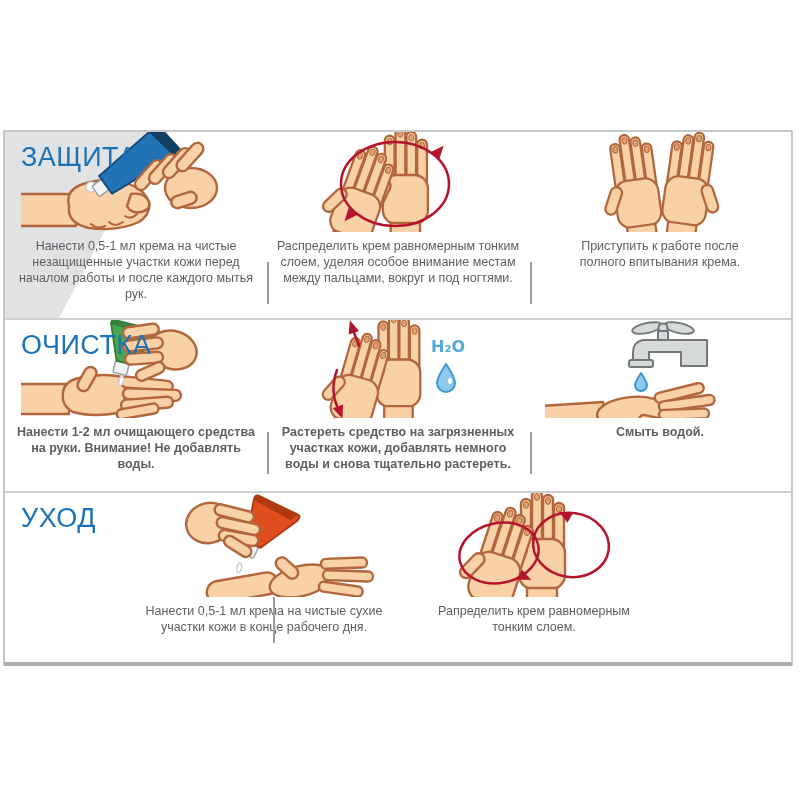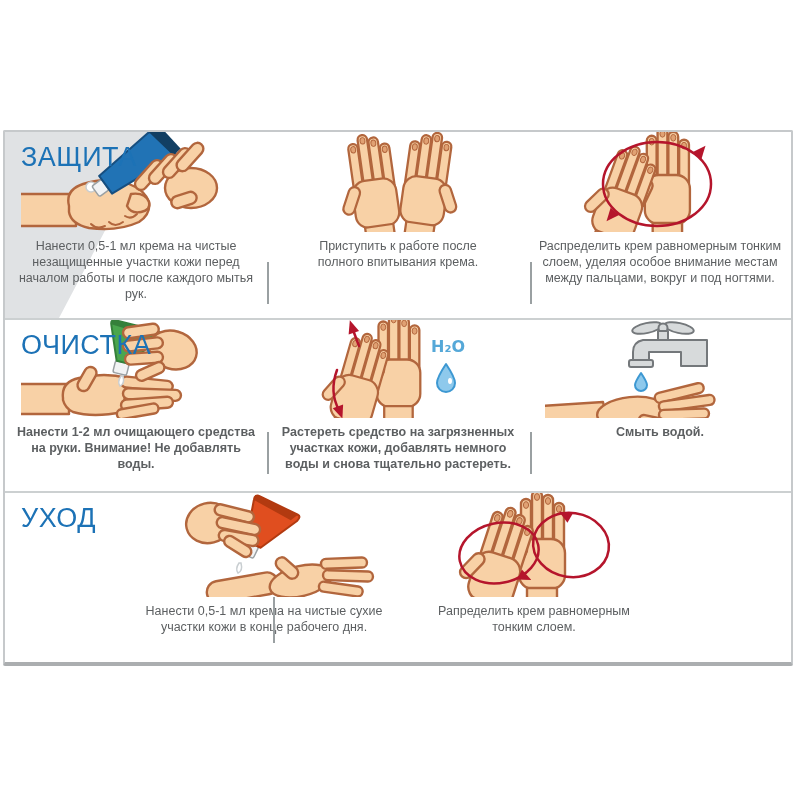--- a/index.html
+++ b/index.html
@@ -98,34 +98,34 @@
             <rect class="sk" x="136" y="19" width="12" height="36" rx="6" transform="rotate(42 142 37)"></rect>
             <rect class="sk" x="150" y="13" width="12" height="36" rx="6" transform="rotate(42 156 31)"></rect>
             <rect class="sk" x="163" y="8" width="12" height="34" rx="6" transform="rotate(42 169 25)"></rect>
             <rect class="sk" x="150" y="62" width="26" height="12" rx="6" transform="rotate(-18 163 68)"></rect>
           </g>
         </svg>
         <div class="cap caph50" style="max-width:252px">Нанести 0,5-1 мл крема на чистые незащищенные участки кожи перед началом работы и после каждого мытья рук.</div>
       </div>
       <div class="step">
         <svg class="icon" width="230" height="100" viewBox="0 0 230 100">
-          <use href="#handUp" transform="translate(62,0) rotate(-8 30 60) scale(0.95)"></use>
-          <use href="#handUp" transform="translate(172,-2) scale(-0.95,0.95) rotate(-8 30 60)"></use>
-        </svg>
-        <div class="cap caph50" style="max-width:195px">Приступить к работе после полного впитывания крема.</div>
-      </div>
-      <div class="step">
-        <svg class="icon" width="230" height="100" viewBox="0 0 230 100">
           <use href="#handUp" transform="translate(92,-6) scale(0.98)"></use>
           <use href="#handUp" transform="translate(50,12) rotate(20 30 50) scale(0.95)"></use>
           <ellipse class="redellipse" cx="112" cy="52" rx="54" ry="42"></ellipse>
           <use href="#arrowTri" transform="translate(156,19) rotate(40)"></use>
           <use href="#arrowTri" transform="translate(66,84) rotate(220)"></use>
         </svg>
         <div class="cap caph50" style="max-width:252px">Распределить крем равномерным тонким слоем, уделяя особое внимание местам между пальцами, вокруг и под ногтями.</div>
+      </div>
+      <div class="step">
+        <svg class="icon" width="230" height="100" viewBox="0 0 230 100">
+          <use href="#handUp" transform="translate(62,0) rotate(-8 30 60) scale(0.95)"></use>
+          <use href="#handUp" transform="translate(172,-2) scale(-0.95,0.95) rotate(-8 30 60)"></use>
+        </svg>
+        <div class="cap caph50" style="max-width:195px">Приступить к работе после полного впитывания крема.</div>
       </div>
     </div>
     <div class="vd r1a"></div>
     <div class="vd r1b"></div>
   </div>
 
   <div class="row row2">
     <div class="title">ОЧИСТКА</div>
     <div class="steps3">
       <div class="step">

